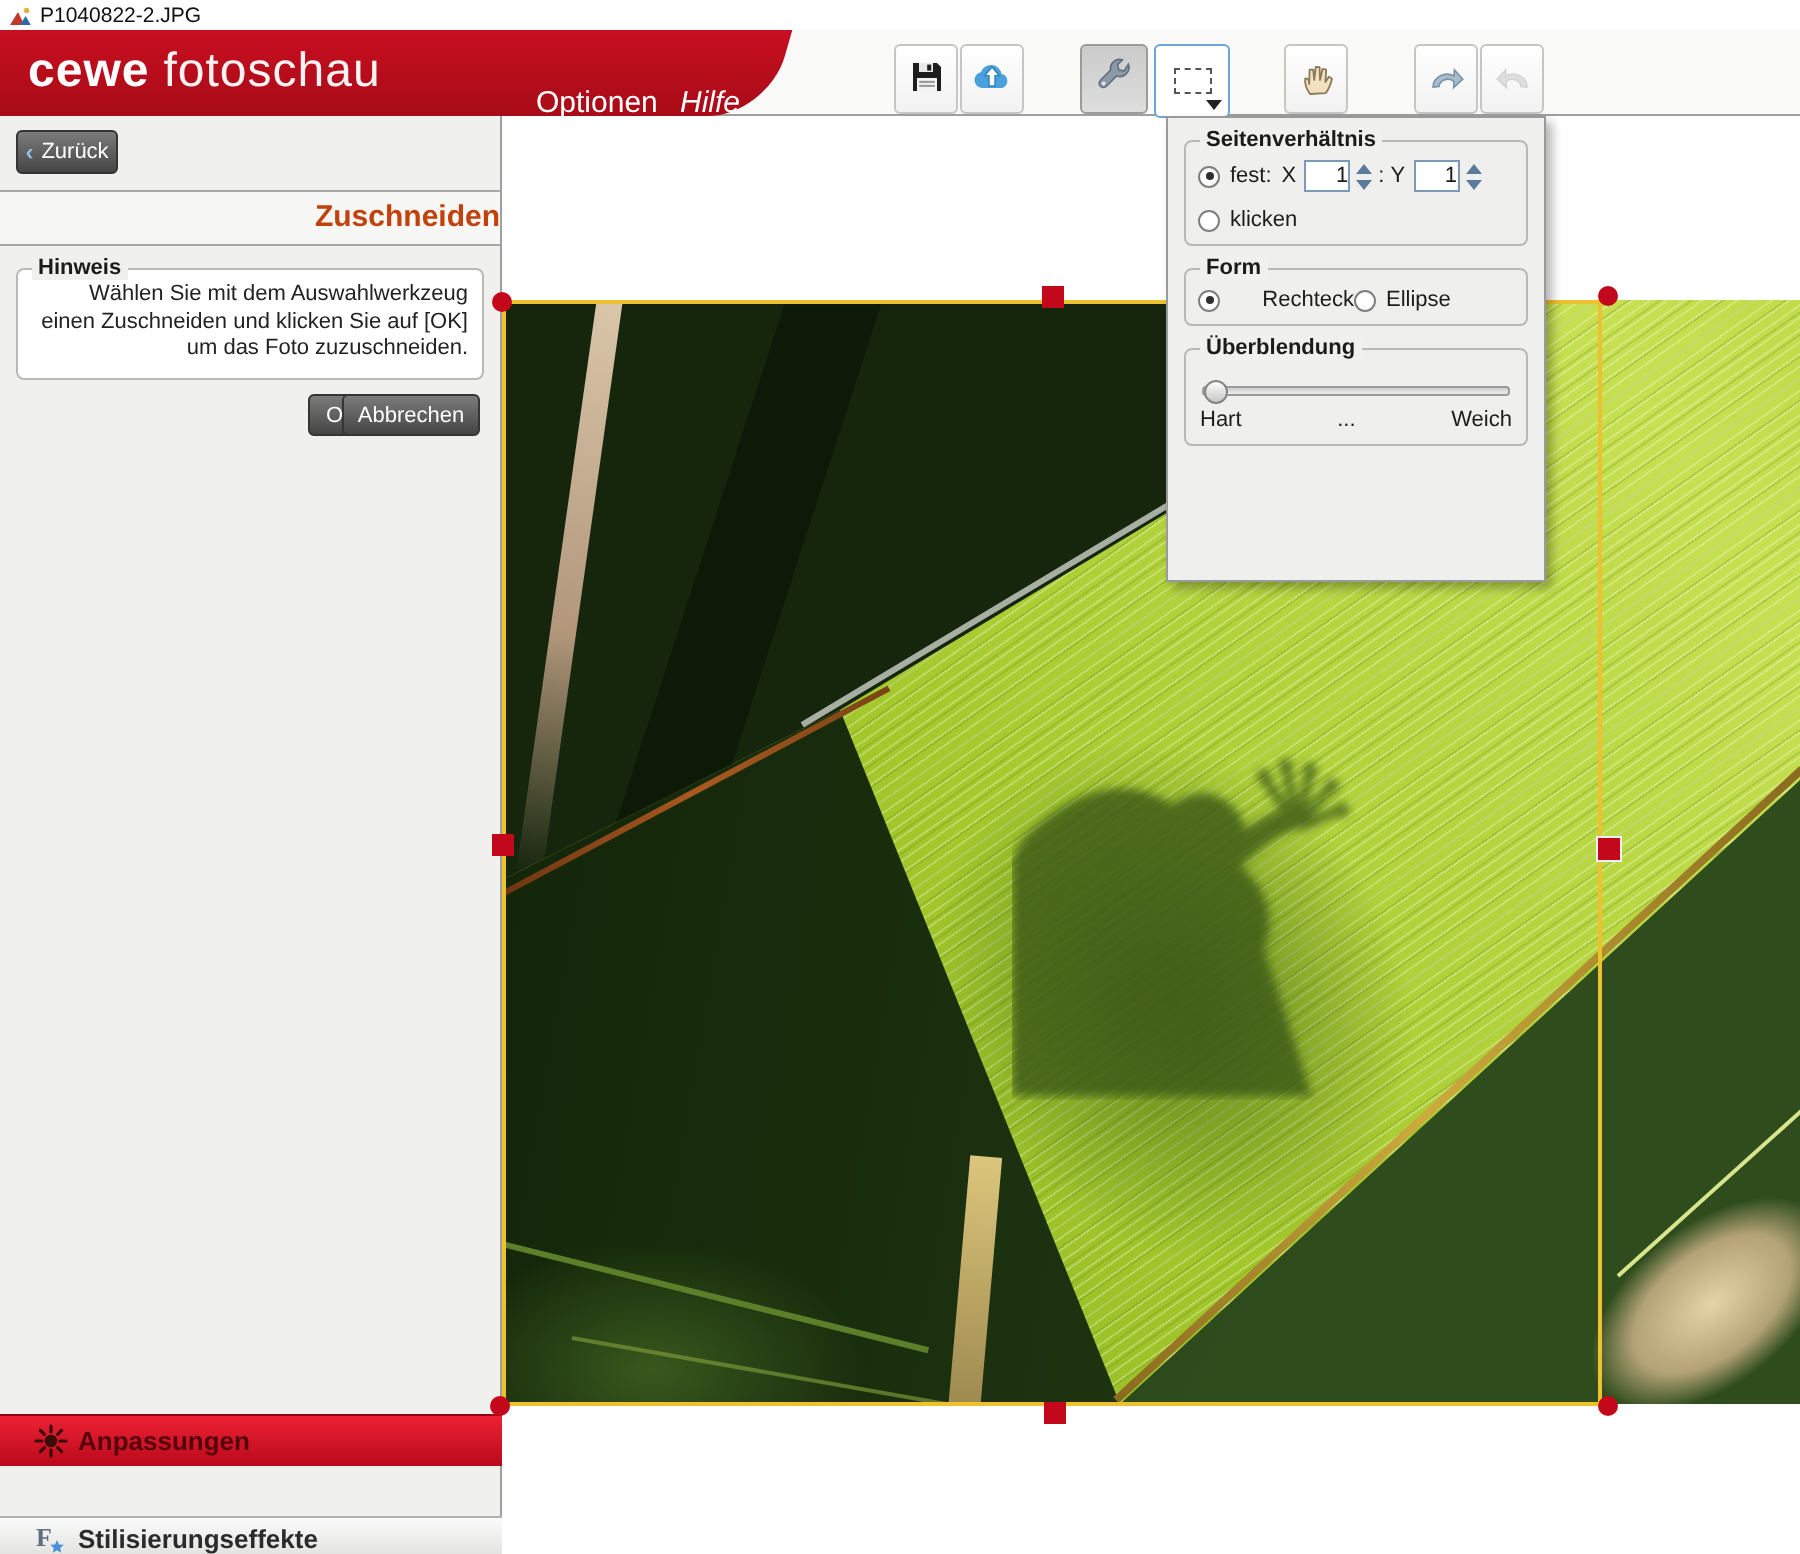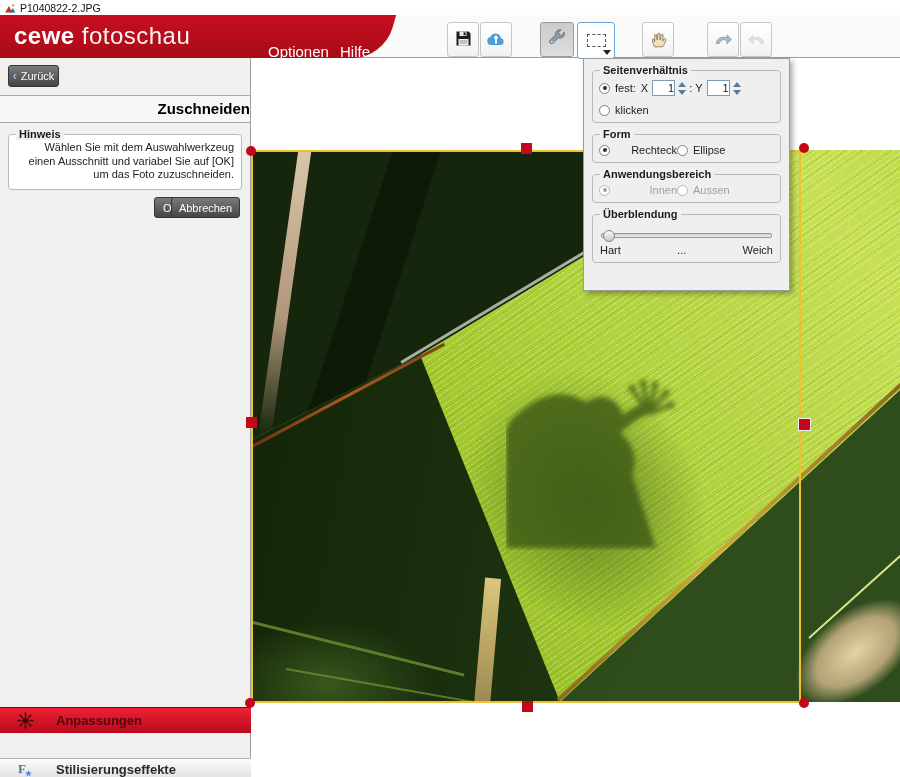--- a/index.html
+++ b/index.html
@@ -38,38 +38,38 @@
 
   
   .sidebar { position:absolute; left:0; top:58px; width:251px; height:719px; background:#f0f0ef;
              border-right:1px solid #9f9f9f; }
   .btn-dark { background:linear-gradient(#7b7b7b,#454545); border:1px solid #353535; border-radius:3px;
               color:#fff; font-size:11px; display:flex; align-items:center; justify-content:center; cursor:default; }
   .back-btn { position:absolute; left:8px; top:7px; width:51px; height:22px; }
   .back-btn .chev { color:#8ec0ea; font-weight:bold; margin-right:4px; font-size:12px; }
   .section-bar { position:absolute; left:0; top:37px; width:250px; height:28px; background:#f7f7f6;
                  border-top:1px solid #a8a8a8; border-bottom:1px solid #a8a8a8;
-                 line-height:26px; font-size:15px; font-weight:bold; color:#000000; padding-left:0; }
+                 line-height:26px; font-size:15px; font-weight:bold; color:#c2410c; padding-left:0; }
   .group { position:relative; border:1px solid #b9b9b9; border-radius:4px; }
   .glabel { position:absolute; top:-7px; left:7px; background:#f0f0ef; padding:0 3px;
             font-weight:bold; font-size:11px; color:#1b1b1b; white-space:nowrap; }
   .hint-box { position:absolute; left:8px; top:76px; width:234px; height:56px; background:#fff; }
   .hint-text { padding:6px 7px 0 7px; font-size:11px; line-height:13.5px; color:#222; }
   .ok-btn { position:absolute; left:129px; top:139px; width:34px; height:21px;margin-left:25px; }
   .cancel-btn { position:absolute; left:171px; top:139px; width:69px; height:21px; }
 
   .cat { position:absolute; left:0; width:251px; height:26px; border-top:1px solid #b2b2b2;
          background:linear-gradient(#fbfbfb,#e1e1e0); display:flex; align-items:center;
          font-weight:bold; font-size:13px; color:#2b2b2b; }
   .cat .cicon { margin-left:16px; width:19px; display:inline-flex; justify-content:center; }
-  .cat .clbl { margin-left:21px; }
+  .cat .clbl { margin-left:4px; }
   .cat.active { background:linear-gradient(#ed2134,#b90a1c); border-top:1px solid #8e0012; color:#55060c; }
 
   
-  .popup { position:absolute; left:583px; top:58px; width:207px; height:233px; background:#efefee;
+  .popup { position:absolute; left:583px; top:58px; width:190px; height:233px; background:#efefee;
            border:1px solid #9a9a9a; box-shadow:3px 3px 5px rgba(0,0,0,.30); z-index:40; }
   .popup .group { margin:11px 8px 0 8px; padding:9px 6px 6px 6px; }
   .popup .row { display:flex; align-items:center; font-size:11px; color:#1c1c1c; }
   .radio { display:inline-block; width:11px; height:11px; border:1px solid #7f7f7f; border-radius:50%;
            background:#fff; position:relative; flex:none; margin-right:5px; }
   .radio.on::after { content:''; position:absolute; left:2.5px; top:2.5px; width:4px; height:4px;
            border-radius:50%; background:#2f2f2f; }
   .gdisabled, .gdisabled .row { color:#9f9f9f; }
   .gdisabled .radio { border-color:#b7b7b7; }
   .gdisabled .radio.on::after { background:#9f9f9f; }
@@ -150,21 +150,21 @@
     </span>
     <span class="ttext">P1040822-2.JPG</span>
   </div>
 
   <div class="menubar-row">
     <div class="brand-banner"></div>
     <div class="brand">
       <span class="bold">cewe</span><span class="light">fotoschau</span>
     </div>
     <span class="menu-item" style="left:268px;">Optionen</span>
-    <span class="menu-item" style="left:340px;">Hilfe</span>
+    <span class="menu-item" style="left:340px;font-style:italic;">Hilfe</span>
 
     <div class="btn-tool" style="left:447px;width:32px;">
       <span>
         <svg width="17" height="17" viewBox="0 0 17 17">
           <path d="M1.5,1.5 h12 l2,2 v12 h-14 z" fill="#1d1d1d"></path>
           <rect x="4.5" y="1.5" width="7" height="4.5" fill="#e9e9e9"></rect>
           <rect x="8.6" y="2.3" width="2" height="3" fill="#1d1d1d"></rect>
           <rect x="3.5" y="9" width="10" height="6.5" fill="#f3f3f3"></rect>
           <rect x="4.6" y="10.4" width="7.8" height="1.1" fill="#9a9a9a"></rect>
           <rect x="4.6" y="12.4" width="7.8" height="1.1" fill="#9a9a9a"></rect>
@@ -273,21 +273,21 @@
 
   <div class="sidebar">
     <div class="btn-dark back-btn">
       <span class="chev">‹</span>
       <span>Zurück</span>
     </div>
     <div class="section-bar">Zuschneiden</div>
 
     <div class="group hint-box">
       <span class="glabel">Hinweis</span>
-      <div class="hint-text">Wählen Sie mit dem Auswahlwerkzeug einen Ausschnitt und variabel Sie auf [OK] um das Foto zuzuschneiden.</div>
+      <div class="hint-text">Wählen Sie mit dem Auswahlwerkzeug einen Zuschneiden und klicken Sie auf [OK] um das Foto zuzuschneiden.</div>
     </div>
     <div class="btn-dark ok-btn">OK</div>
     <div class="btn-dark cancel-btn">Abbrechen</div>
 
     <div class="cat active" style="top:649px;">
       <span class="cicon">
         <svg width="17" height="17" viewBox="0 0 17 17">
           <g stroke="#3a0c06" stroke-width="1.6" stroke-linecap="round">
             <line x1="8.5" y1="1" x2="8.5" y2="4"></line>
               <line x1="8.5" y1="13" x2="8.5" y2="16"></line>
@@ -343,29 +343,20 @@
     <div class="group">
       <span class="glabel">Form</span>
       <div class="row">
         <span class="radio on"></span>
         <span style="width:62px;">Rechteck</span>
         <span class="radio"></span>
         <span>Ellipse</span>
       </div>
     </div>
 
-    <div class="group gdisabled">
-      <span class="glabel" style="color:#1b1b1b;">Anwendungsbereich</span>
-      <div class="row">
-        <span class="radio on"></span>
-        <span style="width:62px;">Innen</span>
-        <span class="radio"></span>
-        <span>Aussen</span>
-      </div>
-    </div>
 
     <div class="group">
       <span class="glabel">Überblendung</span>
       <div class="slider-track">
         <div class="slider-thumb"></div>
       </div>
       <div class="slider-labels">
         <span>Hart</span>
         <span>...</span>
         <span>Weich</span>

